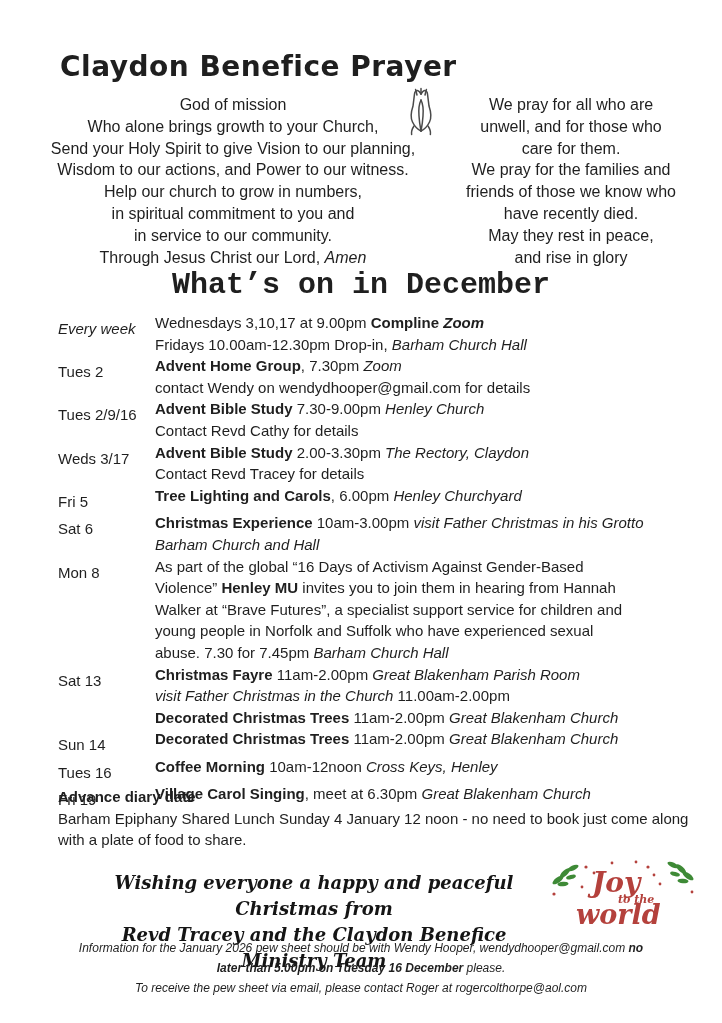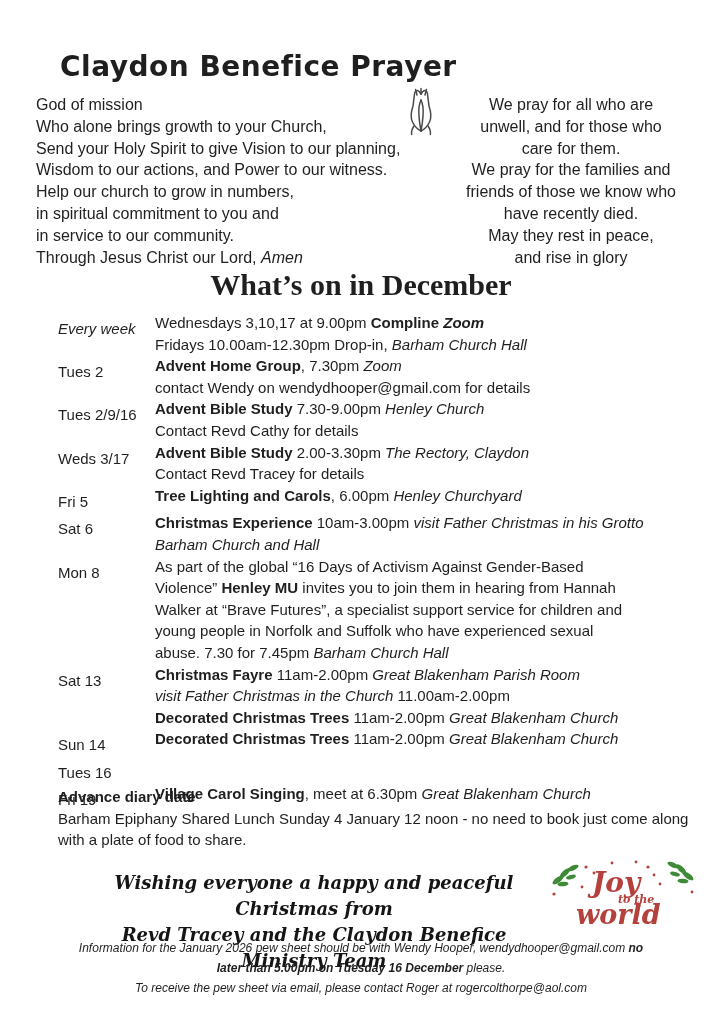--- a/index.html
+++ b/index.html
@@ -7,31 +7,31 @@
     position:relative;width:722px;height:1023px;background:#ffffff;
     margin:0 auto;overflow:hidden;color:#1f1f1f;
     font-family:"Liberation Sans",sans-serif;
   }
   .title{
     position:absolute;left:60px;top:50px;
     font-family:"DejaVu Sans",sans-serif;font-weight:700;font-size:28px;
     letter-spacing:.5px;
   }
   .prayer{
-    position:absolute;left:36px;top:94px;width:408px;
-    text-align:left;font-size:16px;line-height:21.8px;
+    position:absolute;left:29px;top:94px;width:408px;
+    text-align:center;font-size:16px;line-height:21.8px;
   }
   .hands{position:absolute;left:402px;top:86px;}
   .intercessions{
     position:absolute;left:438px;top:94px;width:266px;
     text-align:center;font-size:16px;line-height:21.8px;
   }
   .wh-heading{
     position:absolute;left:0;top:268px;width:100%;text-align:center;
-    font-family:Liberation Serif, serif;font-weight:700;font-size:30px;
+    font-family:Liberation Mono, monospace;font-weight:700;font-size:30px;
   }
   .events{position:absolute;left:58px;top:312px;width:630px;font-size:15px;line-height:21.6px;}
   .ev-row{display:flex;align-items:flex-start;}
   .ev-date{flex:0 0 97px;margin-top:6px;}
   .ev-date.it{font-style:italic;}
   .ev-body{flex:1;}
   .advance{position:absolute;left:58px;top:786px;width:648px;font-size:15px;line-height:21.6px;}
   .advance-heading{font-weight:700;}
   .closing{
     position:absolute;left:78px;top:870px;width:472px;text-align:center;
@@ -149,20 +149,23 @@
         </div>
       </div>
       <div class="ev-row">
         <div class="ev-date">Sun 14</div>
         <div class="ev-body">
           <div class="tline"><span style="font-weight: 700;">Decorated Christmas Trees </span><span>11am-2.00pm </span><span style="font-style: italic;">Great Blakenham Church</span></div>
         </div>
       </div>
       <div class="ev-row">
         <div class="ev-date">Tues 16</div>
+        <div class="ev-body">
+          <div class="tline"><span style="font-weight: 700;">Coffee Morning </span><span>10am-12noon </span><span style="font-style: italic;">Cross Keys, Henley</span></div>
+        </div>
       </div>
       <div class="ev-row">
         <div class="ev-date">Fri 19</div>
         <div class="ev-body">
           <div class="tline"><span style="font-weight: 700;">Village Carol Singing</span><span>, meet at 6.30pm </span><span style="font-style: italic;">Great Blakenham Church</span></div>
         </div>
       </div>
     </div>
 
   <div class="advance">

